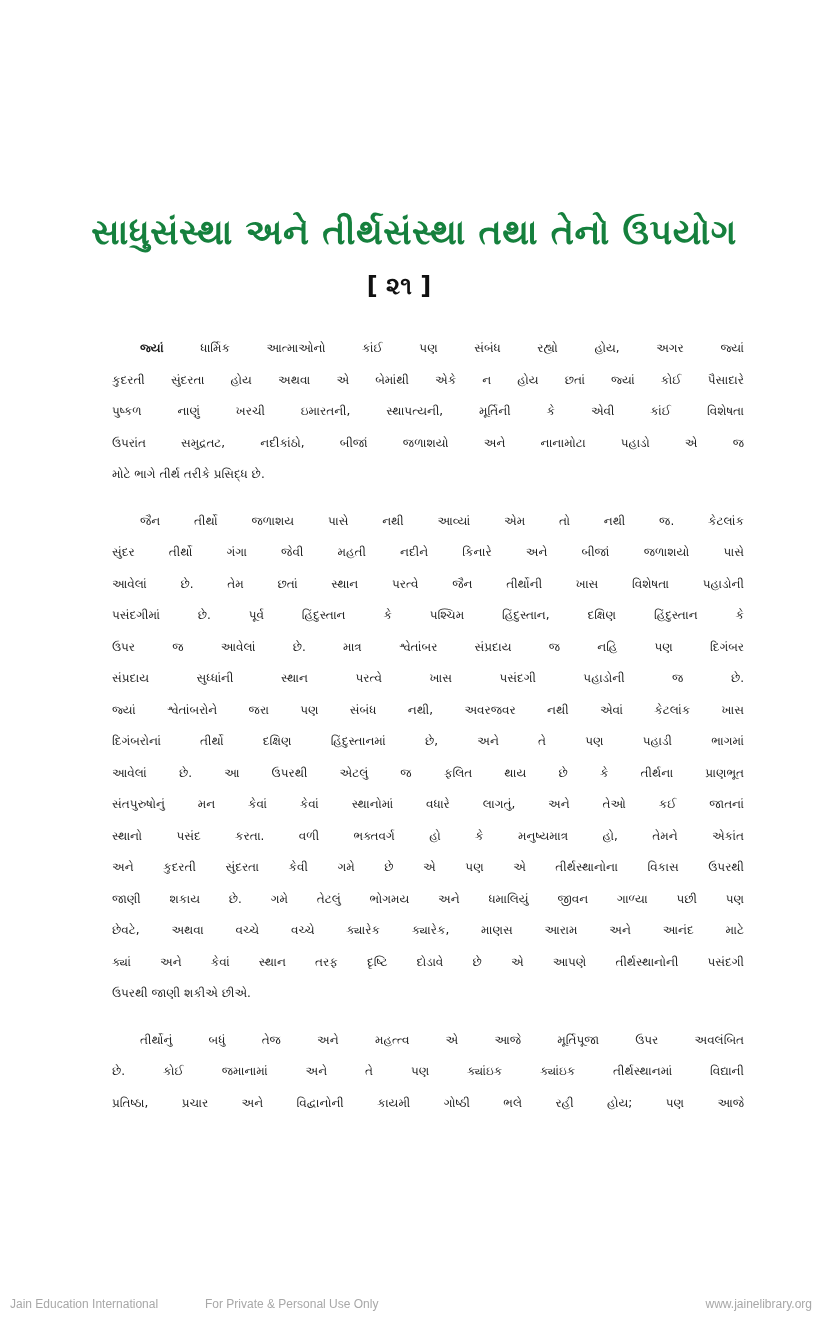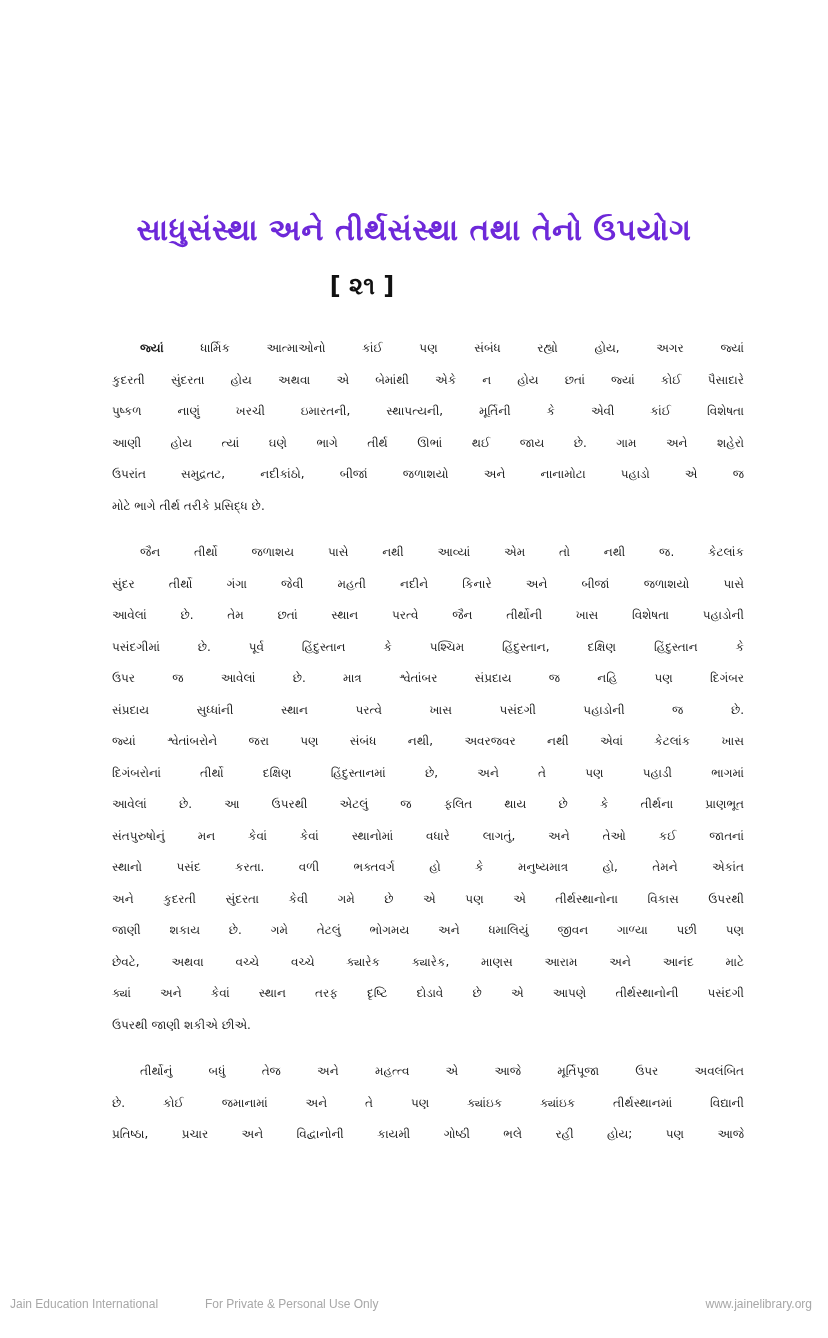--- a/index.html
+++ b/index.html
@@ -20,34 +20,35 @@
       left: 0; top: 0;
       width: 828px;
       height: 1338px;
     }
     .title {
       position: absolute;
       top: 212px;
       left: 0;
       width: 828px;
       text-align: center;
-      font-size: 30px;
+      font-size: 35px;
       font-weight: bold;
       letter-spacing: 0.5px;
-      color: #6d28d9;
+      color: #15803d;
     }
     .chapter-num {
       position: absolute;
       top: 272px;
       left: 0;
       width: 724px;
       text-align: center;
       font-size: 24px;
       font-weight: bold;
       color: #111;
+      padding-left: 37px;
     }
     .body-text {
       position: absolute;
       left: 112px;
       top: 333px;
       width: 632px;
       font-size: 12px;
       line-height: 31.5px;
       color: #1a1a1a;
     }
@@ -100,21 +101,20 @@
 
   <div class="title">સાધુસંસ્થા અને તીર્થસંસ્થા તથા તેનો ઉપયોગ</div>
   <div class="chapter-num">[ ૨૧ ]</div>
 
   <div class="body-text">
 
     <p class="para">
       <span class="line indent"><span class="lead">જ્યાં</span><span> ધાર્મિક આત્માઓનો કાંઈ પણ સંબંધ રહ્યો હોય, અગર જ્યાં</span></span>
       <span class="line">કુદરતી સુંદરતા હોય અથવા એ બેમાંથી એકે ન હોય છતાં જ્યાં કોઈ પૈસાદારે</span>
       <span class="line">પુષ્કળ નાણું ખરચી ઇમારતની, સ્થાપત્યની, મૂર્તિની કે એવી કાંઈ વિશેષતા</span>
-      <span class="line">આણી હોય ત્યાં ઘણે ભાગે તીર્થ ઊભાં થઈ જાય છે. ગામ અને શહેરો</span>
       <span class="line">ઉપરાંત સમુદ્રતટ, નદીકાંઠો, બીજાં જળાશયો અને નાનામોટા પહાડો એ જ</span>
       <span class="line last">મોટે ભાગે તીર્થ તરીકે પ્રસિદ્ધ છે.</span>
     </p>
 
     <p class="para">
       <span class="line indent">જૈન તીર્થો જળાશય પાસે નથી આવ્યાં એમ તો નથી જ. કેટલાંક</span>
       <span class="line">સુંદર તીર્થો ગંગા જેવી મહતી નદીને કિનારે અને બીજાં જળાશયો પાસે</span>
       <span class="line">આવેલાં છે. તેમ છતાં સ્થાન પરત્વે જૈન તીર્થોની ખાસ વિશેષતા પહાડોની</span>
       <span class="line">પસંદગીમાં છે. પૂર્વ હિંદુસ્તાન કે પશ્ચિમ હિંદુસ્તાન, દક્ષિણ હિંદુસ્તાન કે</span>
       <span class="line">ઉપર જ આવેલાં છે. માત્ર શ્વેતાંબર સંપ્રદાય જ નહિ પણ દિગંબર</span>

